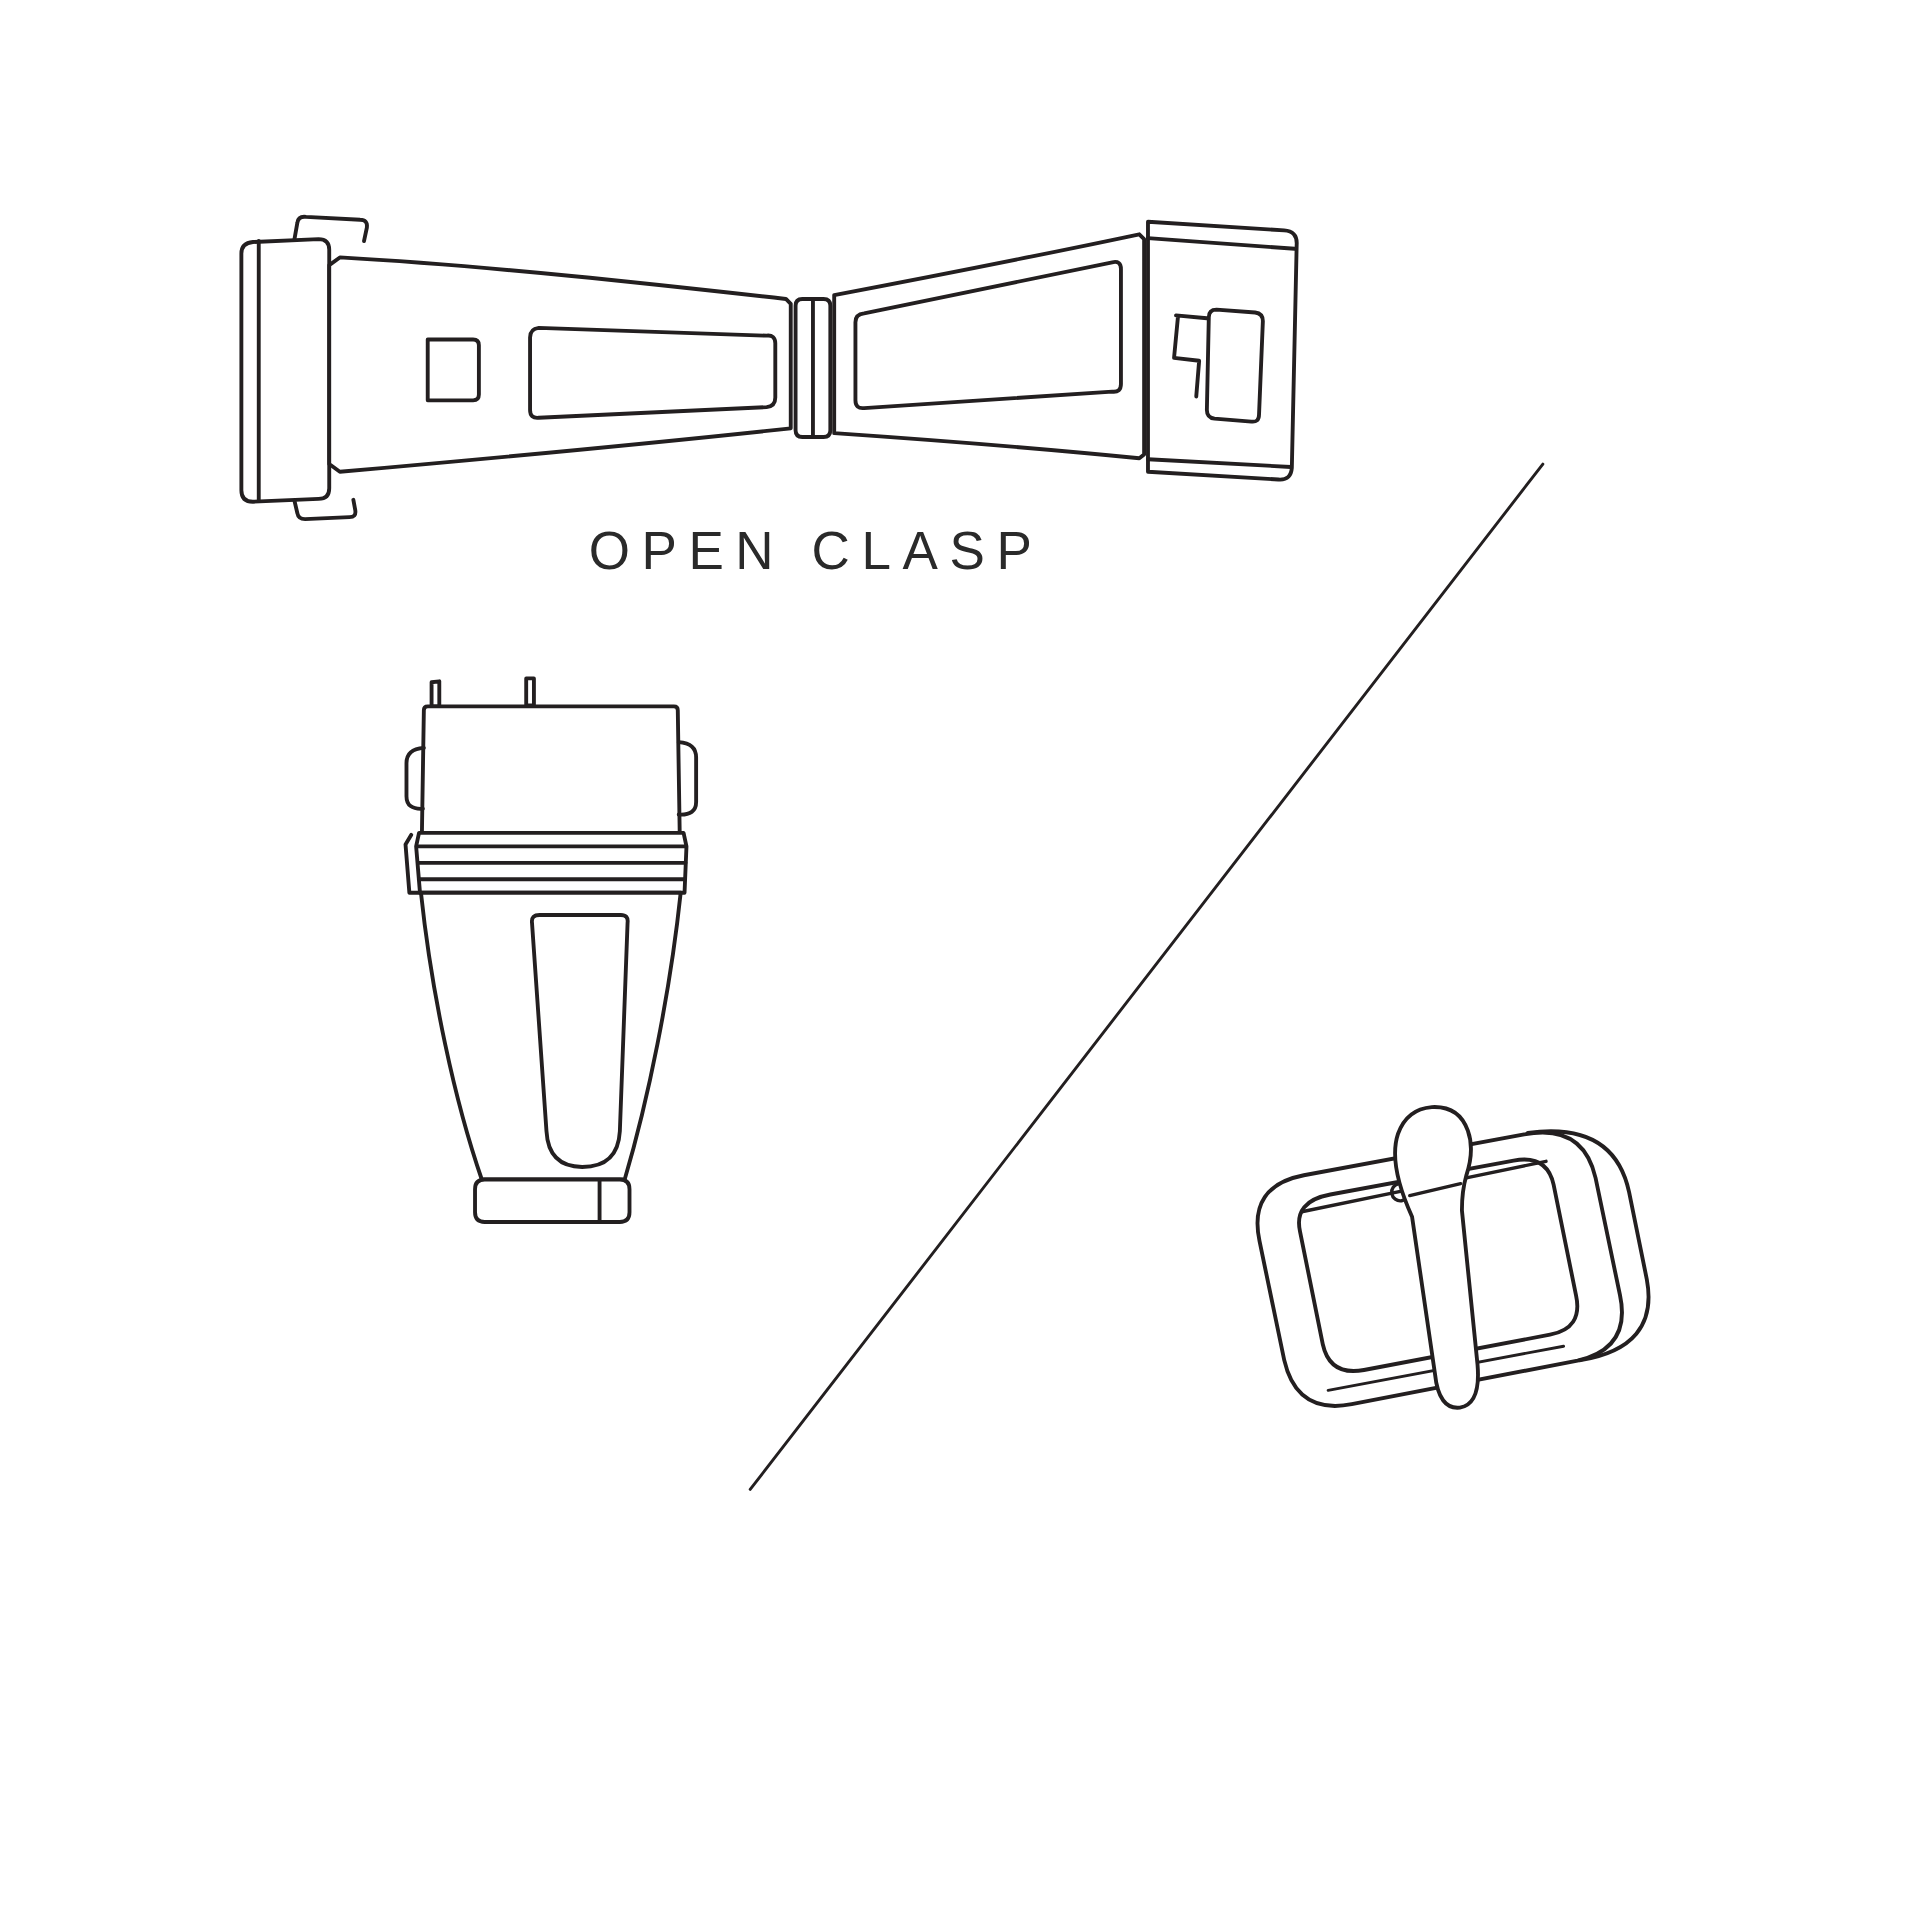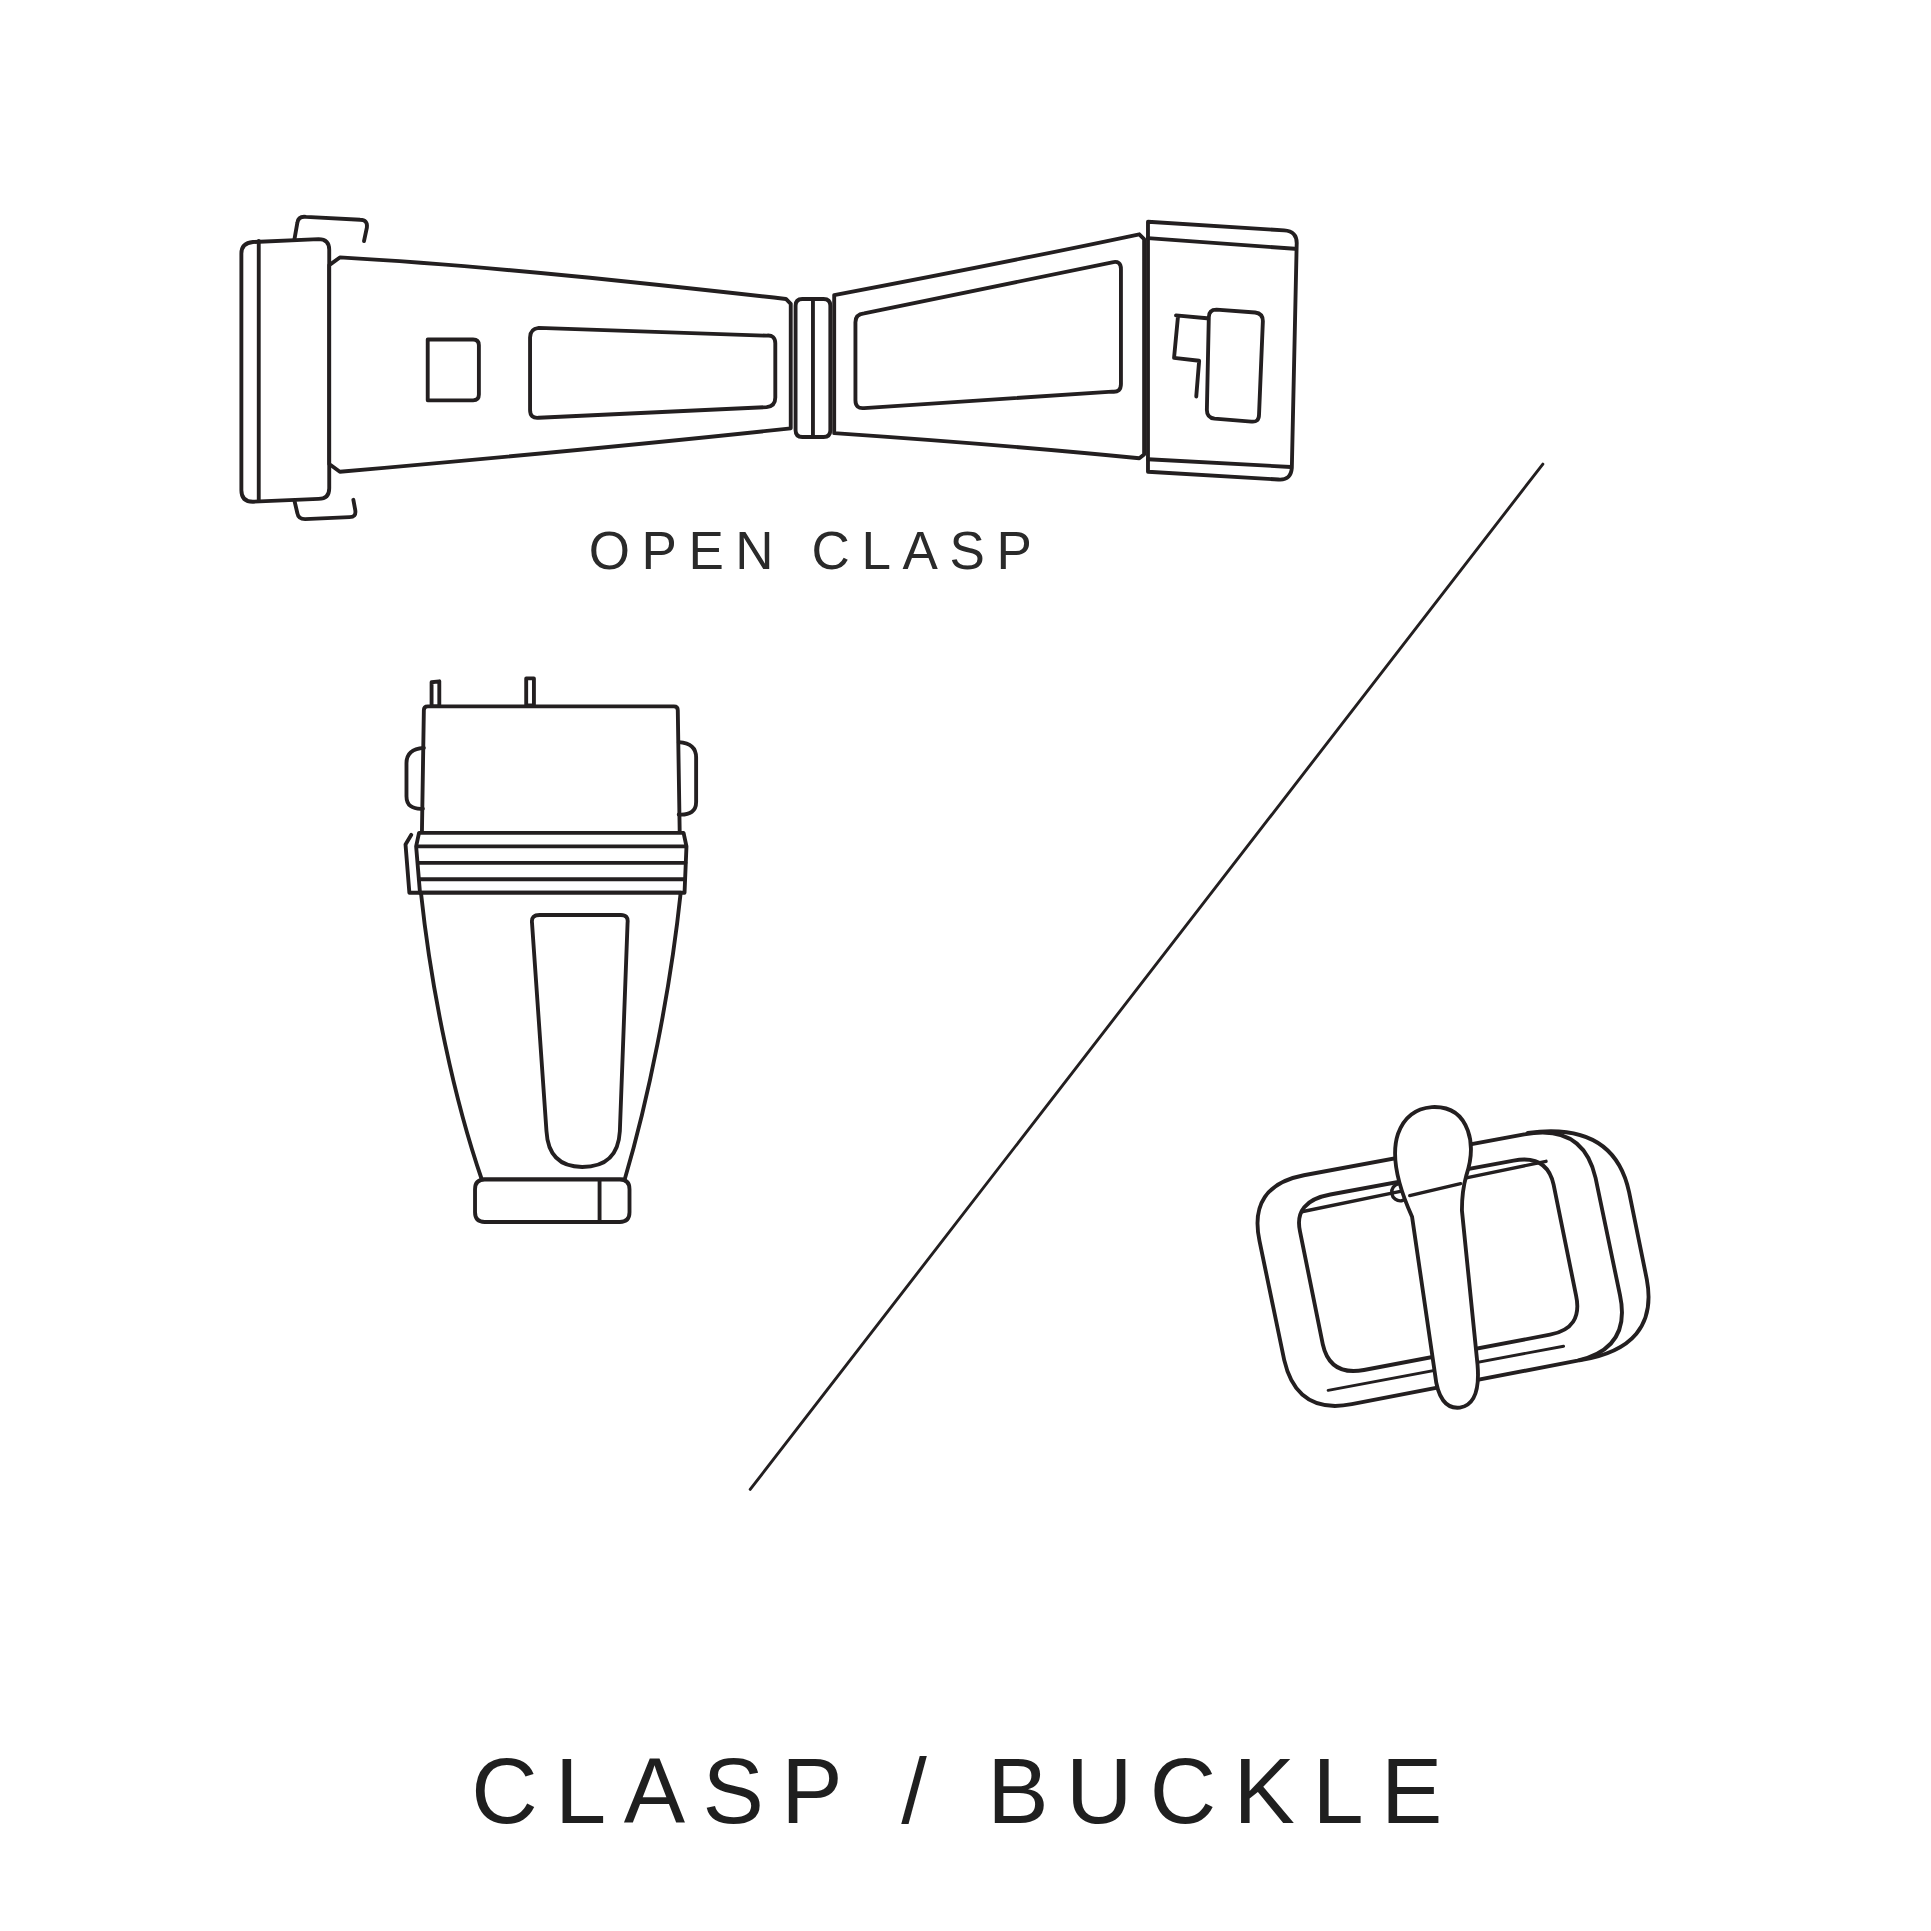--- a/index.html
+++ b/index.html
@@ -103,16 +103,15 @@
       <path d="M1360 1215 L1468 1210" stroke-width="3.5"></path>
       <path d="M1535 1207 L1618 1203" stroke-width="3.5"></path>
       <circle cx="1464" cy="1211" r="9" stroke-width="3.5"></circle>
 
       <path fill="#ffffff" d="M1472 1238 Q1456 1180 1471 1151 Q1484 1127 1510 1129 Q1538 1132 1543 1159 Q1547 1180 1534 1205 Q1527 1220 1524 1240 L1515 1400 Q1512 1441 1490 1441 Q1468 1440 1470 1402 Z"></path>
       <path d="M1473 1216 L1527 1212" stroke-width="3.5"></path>
     </g>
   </svg>
 
   <div class="label open-clasp-label">OPEN CLASP</div>
-  <div class="diagram-title">CLASP / BUCKLE</div>
 
 </div>
 
 
 </body></html>

